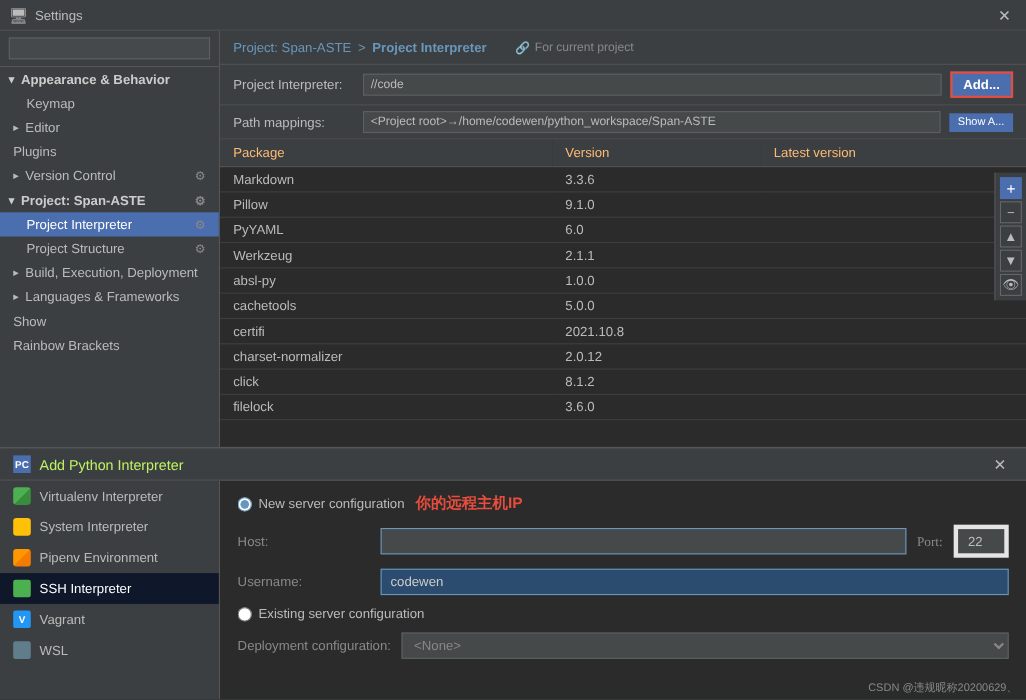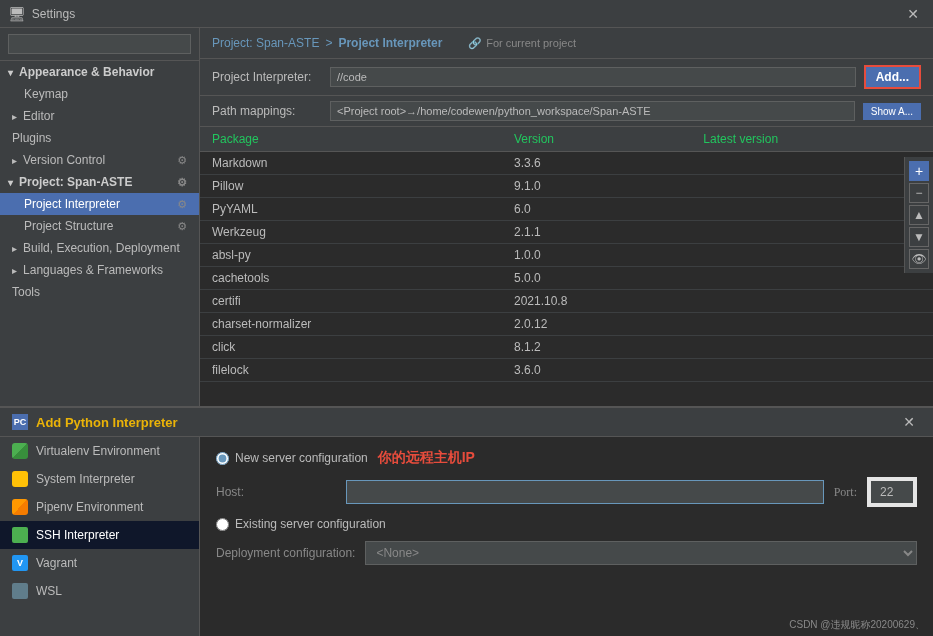--- a/index.html
+++ b/index.html
@@ -162,21 +162,21 @@
       overflow-y: auto;
       position: relative;
       background: #2b2b2b;
     }
     .packages-table {
       width: 100%;
       border-collapse: collapse;
     }
     .packages-table th {
       background: #3c3f41;
-      color: #22c55e;
+      color: #fdba74;
       padding: 5px 12px;
       text-align: left;
       border-bottom: 1px solid #555;
       font-weight: normal;
       font-size: 12px;
       position: sticky;
       top: 0;
     }
     .packages-table td {
       padding: 4px 12px;
@@ -231,23 +231,23 @@
     }
     .bottom-panel-header {
       background: #3c3f41;
       padding: 6px 12px;
       display: flex;
       align-items: center;
       gap: 8px;
       border-bottom: 1px solid #555;
     }
     .bottom-panel-title {
-      color: #eab308;
+      color: #bef264;
       font-size: 13px;
-      font-weight: bold;
+      font-weight: normal;
     }
     .bottom-panel-content {
       display: flex;
       flex: 1;
       overflow: hidden;
     }
     .bottom-sidebar {
       width: 200px;
       background: #3c3f41;
       border-right: 1px solid #555;
@@ -401,21 +401,24 @@
     </div>
     <div class="sidebar-item">
       <span class="expand-arrow">▸</span>
       <span>Build, Execution, Deployment</span>
     </div>
     <div class="sidebar-item">
       <span class="expand-arrow">▸</span>
       <span>Languages &amp; Frameworks</span>
     </div>
     <div class="sidebar-item">
-      <span>Tools</span>
+      <span>Show</span>
+    </div>
+    <div class="sidebar-item">
+      <span>Rainbow Brackets</span>
     </div>
   </div>
 
   <div class="content-area">
 
     <div class="breadcrumb">
       <span>Project: Span-ASTE</span>
       <span>&gt;</span>
       <span class="breadcrumb-current">Project Interpreter</span>
       <div class="breadcrumb-info">
@@ -513,21 +516,21 @@
   <div class="bottom-panel-header">
     <div class="pc-icon">PC</div>
     <span class="bottom-panel-title">Add Python Interpreter</span>
     <span class="bottom-panel-close">✕</span>
   </div>
   <div class="bottom-panel-content">
 
     <div class="bottom-sidebar">
       <div class="bottom-sidebar-item">
         <div class="bottom-icon" style="background: linear-gradient(135deg, #4CAF50 50%, #388E3C 50%); border-radius:3px;"></div>
-        <span>Virtualenv Environment</span>
+        <span>Virtualenv Interpreter</span>
       </div>
       <div class="bottom-sidebar-item">
         <div class="bottom-icon" style="background:#FFC107; border-radius:3px;"></div>
         <span>System Interpreter</span>
       </div>
       <div class="bottom-sidebar-item">
         <div class="bottom-icon" style="background:linear-gradient(135deg, #FF9800 50%, #F57C00 50%); border-radius:3px;"></div>
         <span>Pipenv Environment</span>
       </div>
       <div class="bottom-sidebar-item active">
@@ -554,20 +557,24 @@
         <span class="highlight-text">你的远程主机IP</span>
       </div>
 
       <div class="form-row">
         <span class="form-label">Host:</span>
         <input class="form-input" type="text" style="">
         <span class="port-label">Port:</span>
         <input class="port-input" type="text" value="22" style="">
       </div>
 
+      <div class="form-row">
+        <span class="form-label">Username:</span>
+        <input class="form-input-blue" type="text" value="codewen" style="">
+      </div>
 
       <div class="form-row">
         <div class="radio-group">
           <input type="radio" name="server_config" id="existing_server" style="">
           <label class="radio-label" for="existing_server">Existing server configuration</label>
         </div>
       </div>
 
       <div class="form-row">
         <span class="form-label">Deployment configuration:</span>

